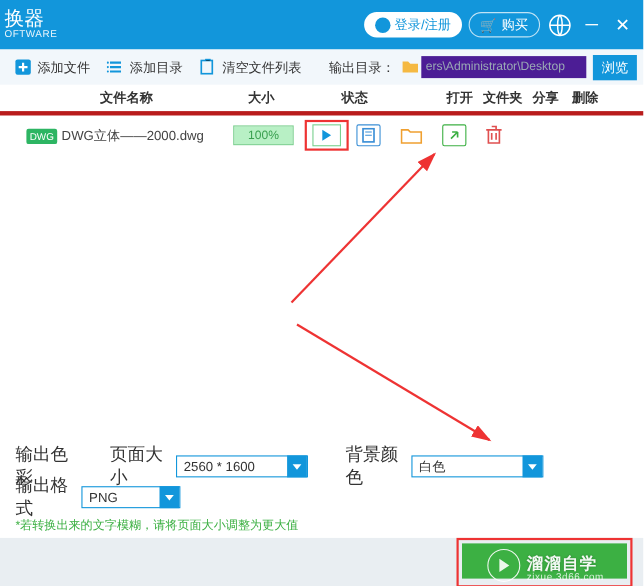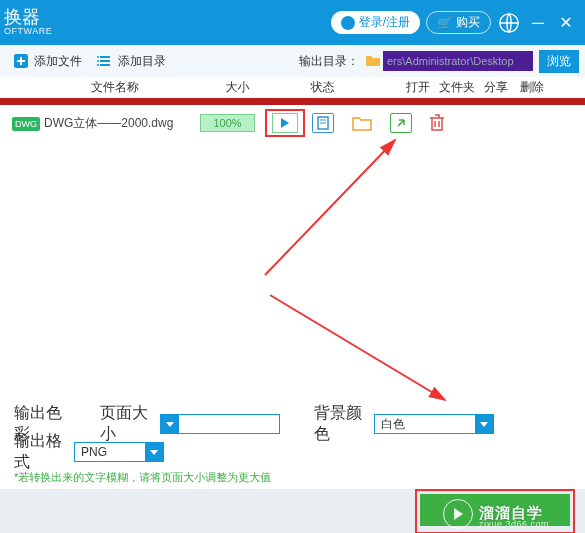--- a/index.html
+++ b/index.html
@@ -17,32 +17,32 @@
   .winbtn { width: 22px; text-align: center; font-size: 16px; cursor: pointer; }
   
   .toolbar { background: #f2f7fb; height: 32px; display: flex; align-items: center; padding: 0 6px; gap: 2px; }
   .tool-btn { display: flex; align-items: center; gap: 4px; padding: 2px 6px; color: #333; cursor: pointer; font-size: 12px; }
   .tool-icon { width: 18px; height: 18px; display: flex; align-items: center; justify-content: center; }
   .spacer { flex: 1; }
   .outdir-label { color: #333; margin-right: 4px; }
   .outdir-input { width: 150px; height: 20px; background: #4c1d95; border: none; color: #9aa9b5; font-size: 11px; padding: 0 4px; }
   .browse-btn { background: #1296db; color: #fff; border: none; padding: 3px 8px; font-size: 12px; cursor: pointer; margin-left: 4px; }
   
-  .header-row { display: flex; align-items: center; height: 28px; border-bottom: 7px solid #b91c1c; font-size: 12px; color: #333; }
+  .header-row { display: flex; align-items: center; height: 28px; border-bottom: 4px solid #b91c1c; font-size: 12px; color: #333; font-weight: bold; }
   .col-check { width: 40px; text-align: center; }
   .col-name { width: 150px; text-align: center; }
   .col-size { width: 95px; text-align: center; }
   .col-status { width: 75px; text-align: center; }
   .col-blank { width: 40px; }
   .col-open { width: 36px; text-align: center; }
   .col-folder { width: 42px; text-align: center; }
   .col-share { width: 36px; text-align: center; }
   .col-delete { width: 36px; text-align: center; }
   
-  .data-row { display: flex; align-items: center; height: 36px; font-size: 12px; color: #444; }
+  .data-row { display: flex; align-items: center; height: 36px; font-size: 12px; color: #444; padding-left: 12px; }
   .dwg-badge { background: #2db563; color: #fff; font-size: 9px; padding: 2px 3px; border-radius: 2px; margin-left: 12px; }
   .name-text { padding-left: 4px; }
   .size-text { color: #666; font-family: monospace; font-size: 12px; }
   .progress-box { width: 55px; height: 18px; border: 1px solid #7cd08f; background: linear-gradient(to right,#b8f0c5,#b8f0c5); color: #3aa050; text-align: center; line-height: 16px; font-size: 11px; margin: 0 auto; }
   .play-box { width: 40px; height: 28px; border: 2px solid #e33; display: flex; align-items: center; justify-content: center; margin: 0 auto; }
   .play-btn { width: 26px; height: 20px; border: 1px solid #79d08e; display: flex; align-items: center; justify-content: center; }
   .play-tri { width: 0; height: 0; border-left: 8px solid #1296db; border-top: 5px solid transparent; border-bottom: 5px solid transparent; }
   .action-ico { width: 22px; height: 20px; border: 1.5px solid; display: inline-flex; align-items: center; justify-content: center; border-radius: 2px; }
   .ico-open { border-color: #3b8fd6; color: #3b8fd6; }
   .ico-folder { border-color: #f0a030; color: #f0a030; background: #fff; }
@@ -115,20 +115,29 @@
     <span class="tool-icon">
       <svg width="16" height="16">
           <path d="M3 4h10M3 8h10M3 12h10" stroke="#1296db" stroke-width="2"></path>
           <circle cx="1" cy="4" r="1" fill="#1296db"></circle>
           <circle cx="1" cy="8" r="1" fill="#1296db"></circle>
           <circle cx="1" cy="12" r="1" fill="#1296db"></circle>
         </svg>
     </span>
     <span>添加目录</span>
   </div>
+  <div class="tool-btn">
+    <span class="tool-icon">
+      <svg width="16" height="16">
+          <rect x="2" y="2" width="10" height="12" fill="none" stroke="#1296db" stroke-width="1.5"></rect>
+          <path d="M6 2v-1h4v1" stroke="#1296db"></path>
+        </svg>
+    </span>
+    <span>清空文件列表</span>
+  </div>
   <div class="spacer"></div>
   <span class="outdir-label">输出目录：</span>
   <span>
     <svg width="16" height="14">
         <path d="M1 3h5l2 2h7v8H1z" fill="#f5b942"></path>
       </svg>
   </span>
   <input class="outdir-input" readonly="" value="ers\Administrator\Desktop" style="">
   <button class="browse-btn">浏览</button>
 </div>
@@ -199,20 +208,21 @@
   <line x1="265" y1="275" x2="395" y2="140" stroke="#e33" stroke-width="2" marker-end="url(#ah)"></line>
   <line x1="270" y1="295" x2="445" y2="400" stroke="#e33" stroke-width="2" marker-end="url(#ah)"></line>
 </svg>
 
 <div class="settings">
   <div class="set-row">
     <span class="set-label">输出色彩</span>
     <span class="set-gap"></span>
     <span class="set-label">页面大小</span>
     <div class="combo w120">
+      <span class="combo-val">2560 * 1600</span>
       <span class="combo-arrow"></span>
     </div>
     <span class="set-gap"></span>
     <span class="set-label">背景颜色</span>
     <div class="combo w120">
       <span class="combo-val">白色</span>
       <span class="combo-arrow"></span>
     </div>
   </div>
   <div class="set-row">

